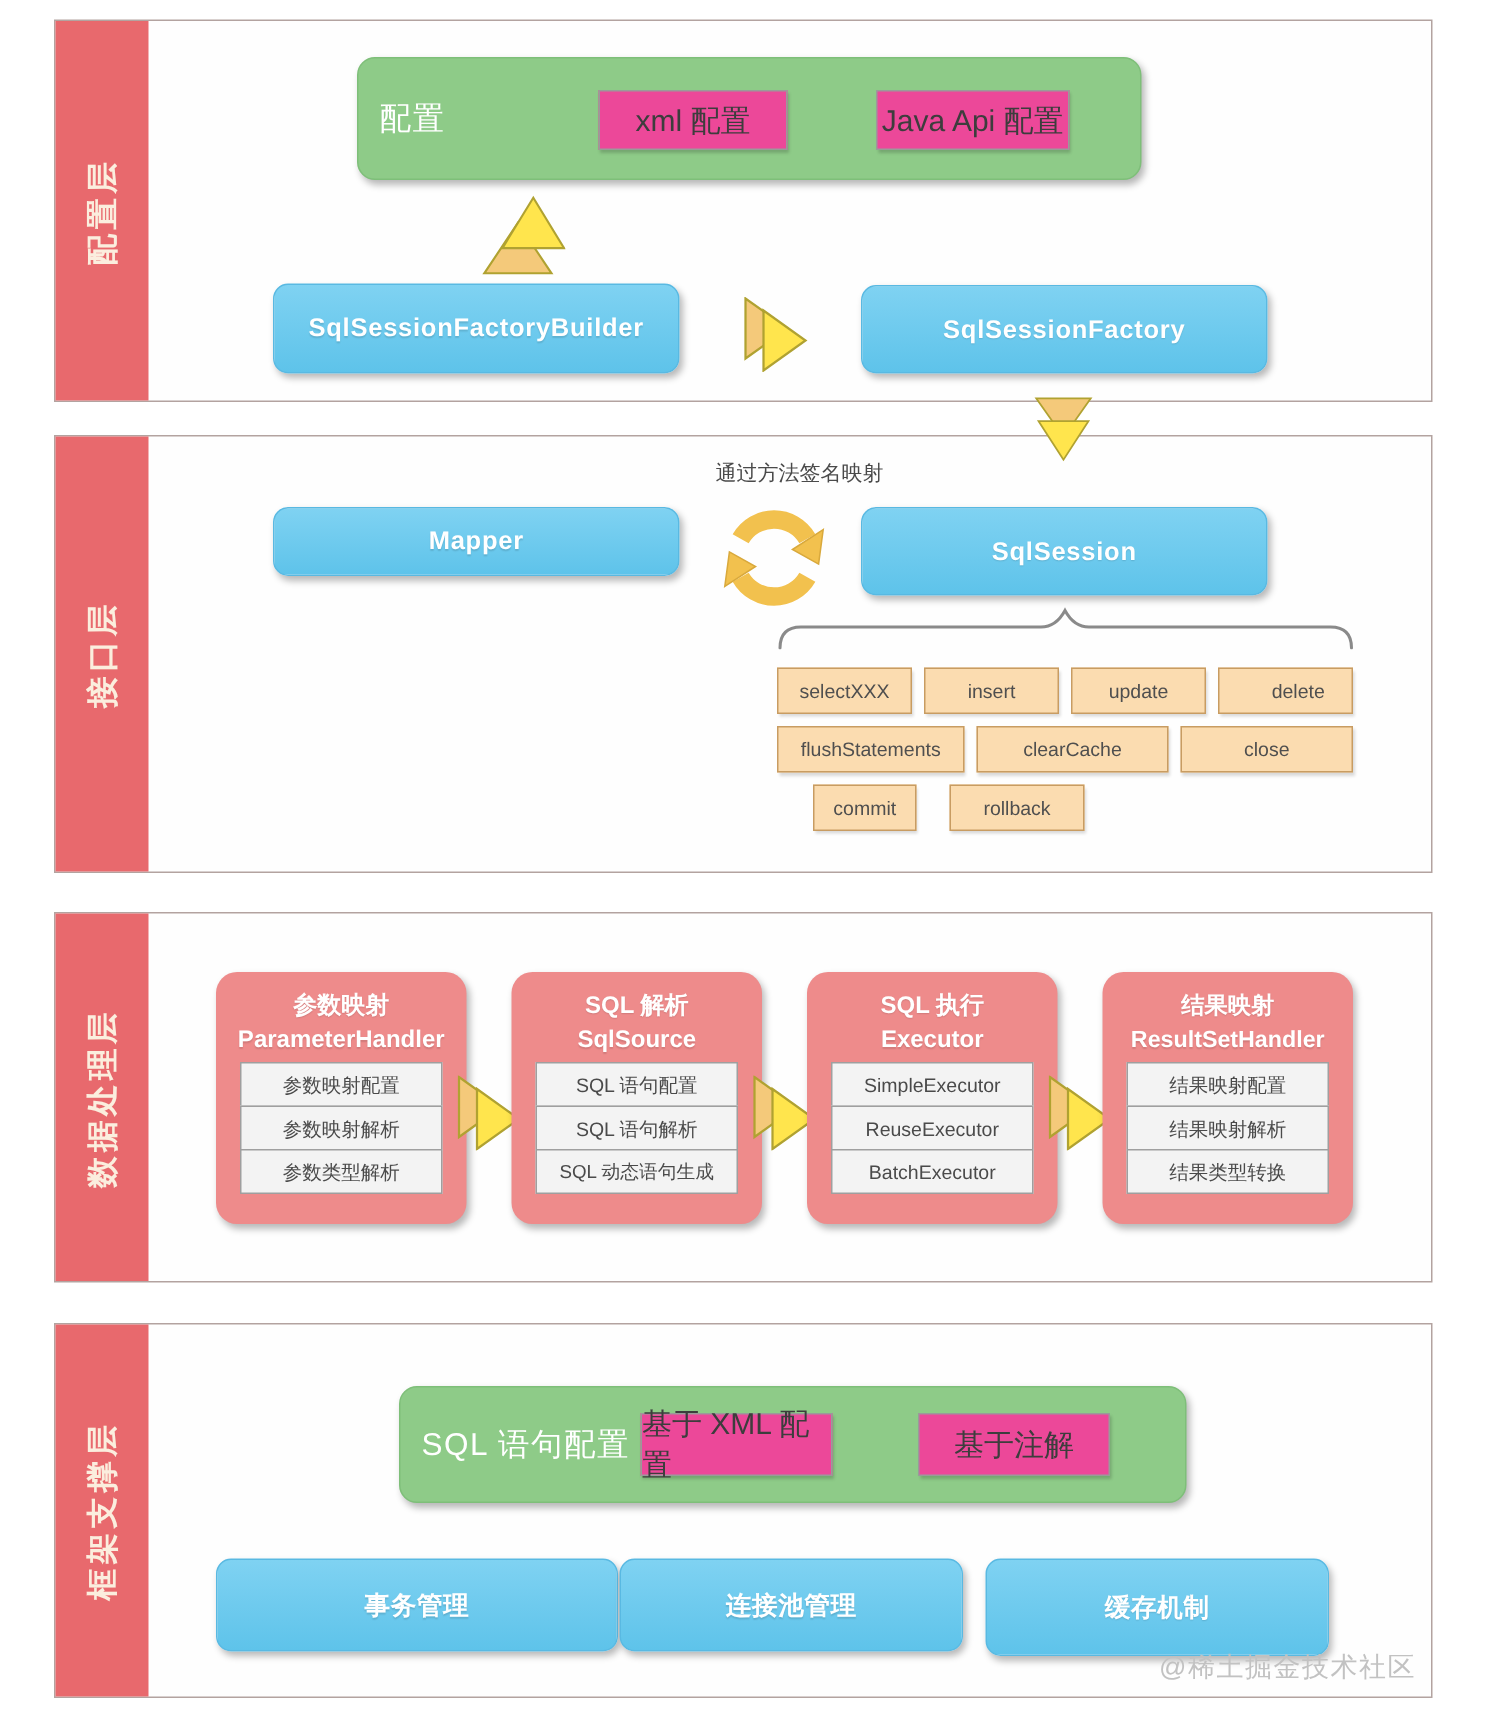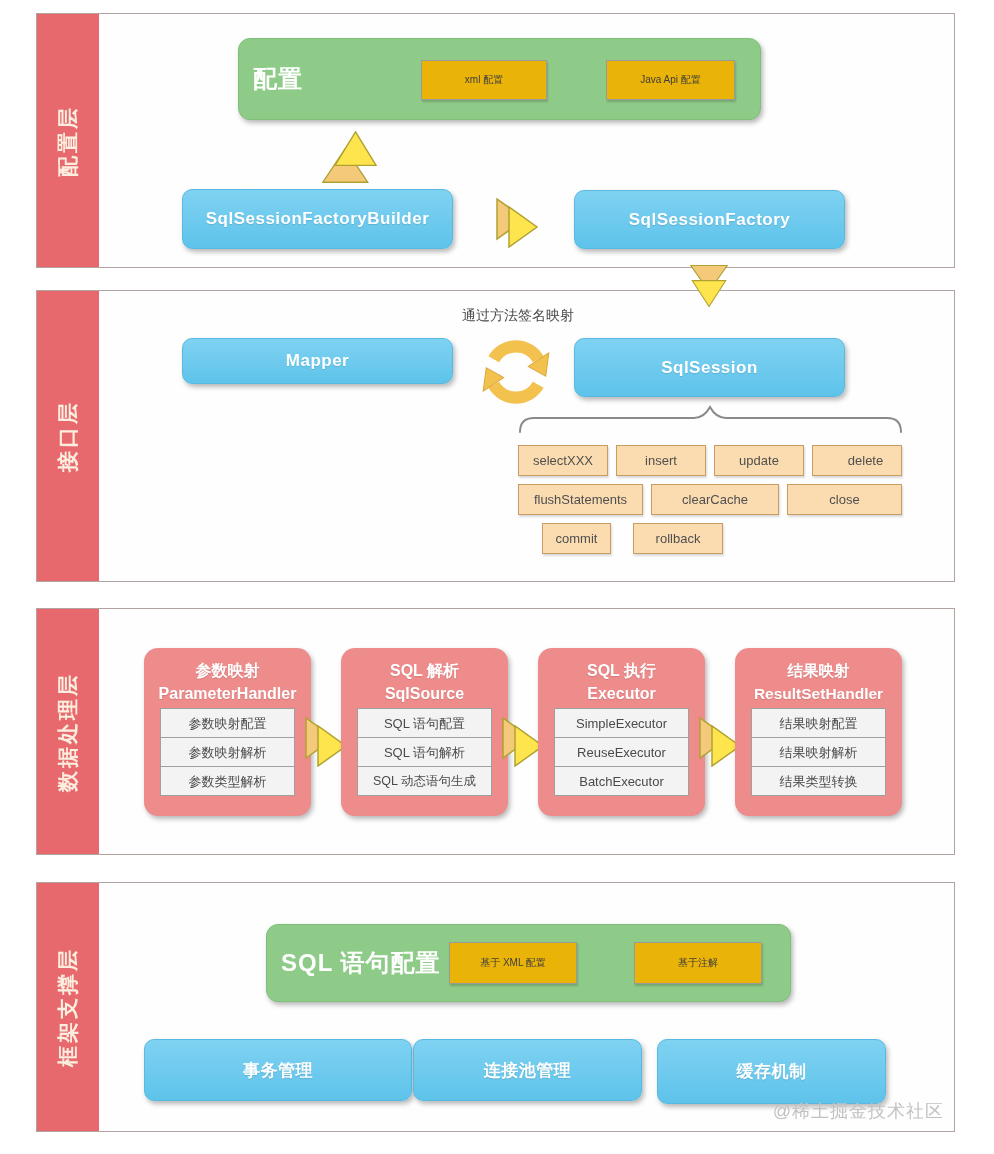--- a/index.html
+++ b/index.html
@@ -18,26 +18,26 @@
     position:absolute;top:50%;left:50%;
     transform:translate(-50%,-50%) rotate(-90deg);
     white-space:nowrap;color:#fbeede;font-weight:bold;font-size:21px;letter-spacing:3px;
   }
   .greenbox{
     position:absolute;background:#8ecb88;border:1px solid #7ebf79;border-radius:12px;
     box-shadow:2px 3px 5px rgba(0,0,0,0.28);box-sizing:border-box;
   }
   .greenbox .glabel{
     position:absolute;left:14px;top:50%;transform:translateY(-50%);
-    color:#ffffff;font-weight:bold;font-size:24px;letter-spacing:1px;
+    color:#ffffff;font-weight:normal;font-size:21px;letter-spacing:1px;
   }
   .graybox{
-    position:absolute;background:#eab308;border:1px solid #9a9a9a;
-    color:#3d3d3d;font-size:10px;display:flex;align-items:center;justify-content:center;
-    box-sizing:border-box;box-shadow:1px 2px 2px rgba(0,0,0,0.18);margin-left:22px;
+    position:absolute;background:#ec4899;border:1px solid #9a9a9a;
+    color:#3d3d3d;font-size:20px;display:flex;align-items:center;justify-content:center;
+    box-sizing:border-box;box-shadow:1px 2px 2px rgba(0,0,0,0.18);
   }
   .bluebox{
     position:absolute;border-radius:10px;
     background:linear-gradient(180deg,#7fd2f2 0%,#5ec3ea 100%);
     border:1px solid #59b9e2;
     box-shadow:2px 3px 5px rgba(0,0,0,0.28);
     display:flex;align-items:center;justify-content:center;
     color:#ffffff;font-weight:bold;font-size:17px;letter-spacing:0.5px;
     text-shadow:0 1px 1px rgba(0,0,0,0.12);box-sizing:border-box;
   }
@@ -106,21 +106,21 @@
     <polygon points="30,36 6,2 54,2" fill="#f4c97a" stroke="#b0a231" stroke-width="1.5"></polygon>
     <polygon points="30,56 8,22 52,22" fill="#ffe54d" stroke="#b0a231" stroke-width="1.5"></polygon>
   </svg>
 </div>
 
 <div class="section" style="top:290px;height:292px;">
   <div class="band">
     <div class="vlabel">接口层</div>
   </div>
 
-  <div class="caption" style="left:381px;top:16px;width:200px;">通过方法签名映射</div>
+  <div class="caption" style="left:396px;top:16px;width:200px;">通过方法签名映射</div>
 
   <div class="bluebox" style="left:145px;top:47px;width:271px;height:46px;">Mapper</div>
 
   <div class="arrow" style="left:436px;top:40px;">
     <svg width="86" height="82" viewBox="0 0 80 80">
       <path d="M18.3 27.5 A 25 25 0 0 1 61.7 27.5" fill="none" stroke="#f2c14e" stroke-width="12"></path>
       <polygon points="72,21.5 52,34.5 69,44" fill="#f2c14e" stroke="#d9a93c" stroke-width="1"></polygon>
       <path d="M61.7 52.5 A 25 25 0 0 1 18.3 52.5" fill="none" stroke="#f2c14e" stroke-width="12"></path>
       <polygon points="8,58.5 28,45.5 11,36" fill="#f2c14e" stroke="#d9a93c" stroke-width="1"></polygon>
     </svg>

